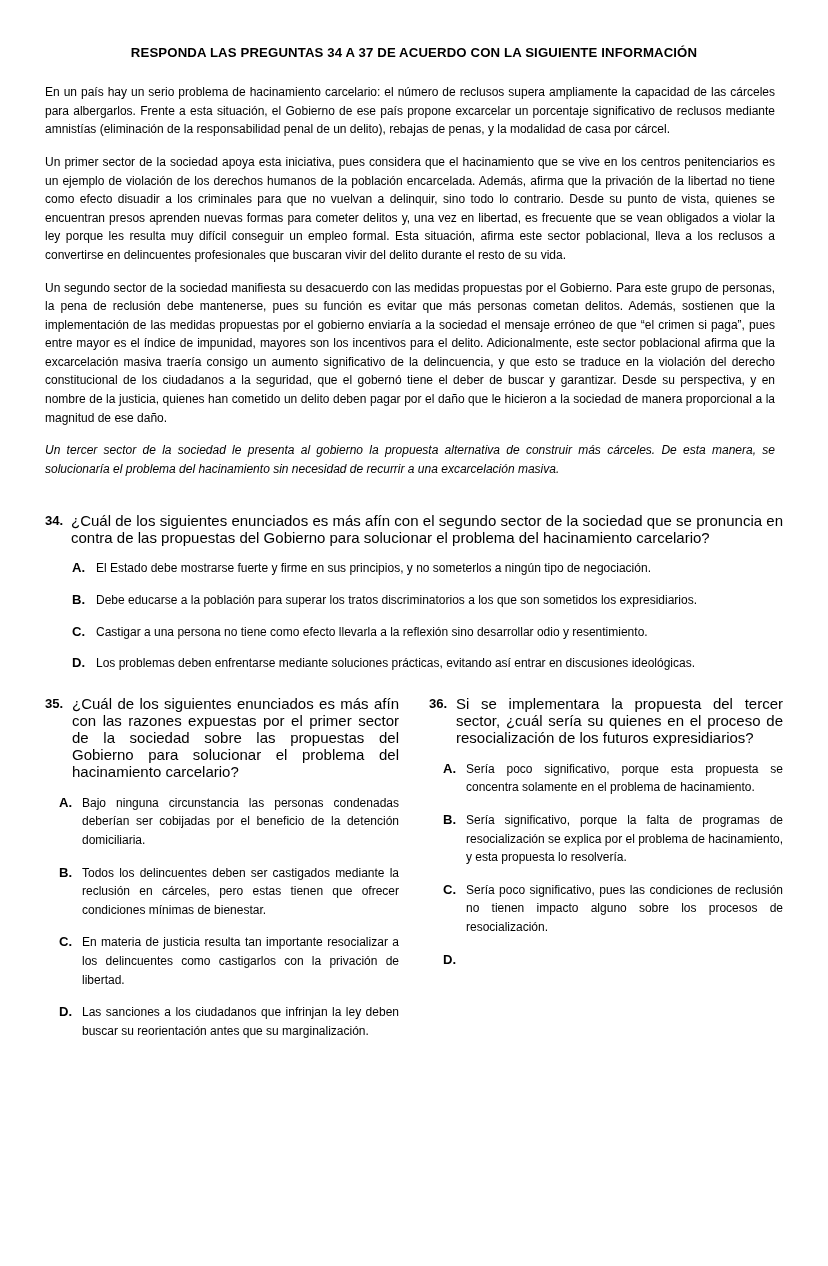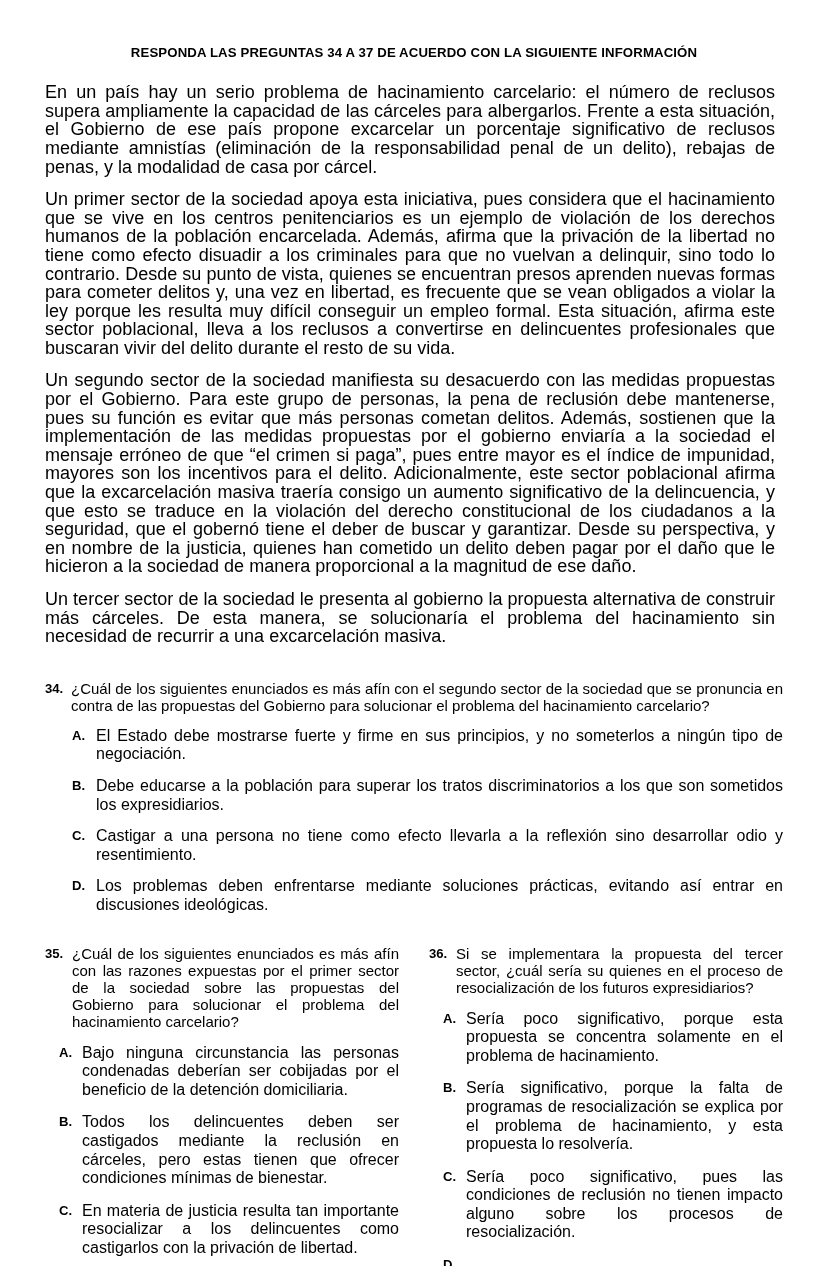--- a/index.html
+++ b/index.html
@@ -25,27 +25,27 @@
   }
   .doc-header {
     font-size: 13.2px;
     font-weight: bold;
     text-align: center;
     letter-spacing: 0.01em;
     margin: 0 0 22px 0;
     line-height: 1.3;
   }
   .para {
-    font-size: 18px;
+    font-size: 12px;
     line-height: 18.6px;
     text-align: justify;
     margin: 0 8px 14px 0;
     hyphens: none;
   }
-  .para:last-of-type { margin-bottom: 0; }
+  .para:last-of-type { margin-bottom: 0; font-style: italic; }
 
   
   .question {
     display: flex;
     align-items: flex-start;
     margin-top: 34px;
   }
   .q-num {
     font-size: 13.1px;
     font-weight: bold;
@@ -70,30 +70,30 @@
     padding-left: 27px;
   }
   .opt-letter {
     font-size: 13.1px;
     font-weight: bold;
     line-height: 18.6px;
     width: 24px;
     flex: 0 0 24px;
   }
   .opt-text {
-    font-size: 16px;
+    font-size: 12px;
     line-height: 18.6px;
     text-align: justify;
     flex: 1 1 auto;
   }
 
   
   .columns {
     display: flex;
-    margin-top: 30px;
+    margin-top: 22px;
     gap: 30px;
   }
   .column {
     flex: 1 1 0;
     min-width: 0;
   }
   .column .question { margin-top: 0; }
   .column .q-num { width: 27px; flex: 0 0 27px; }
   .column .option { padding-left: 14px; margin-top: 14px; }
   .column .opt-letter { width: 23px; flex: 0 0 23px; }

